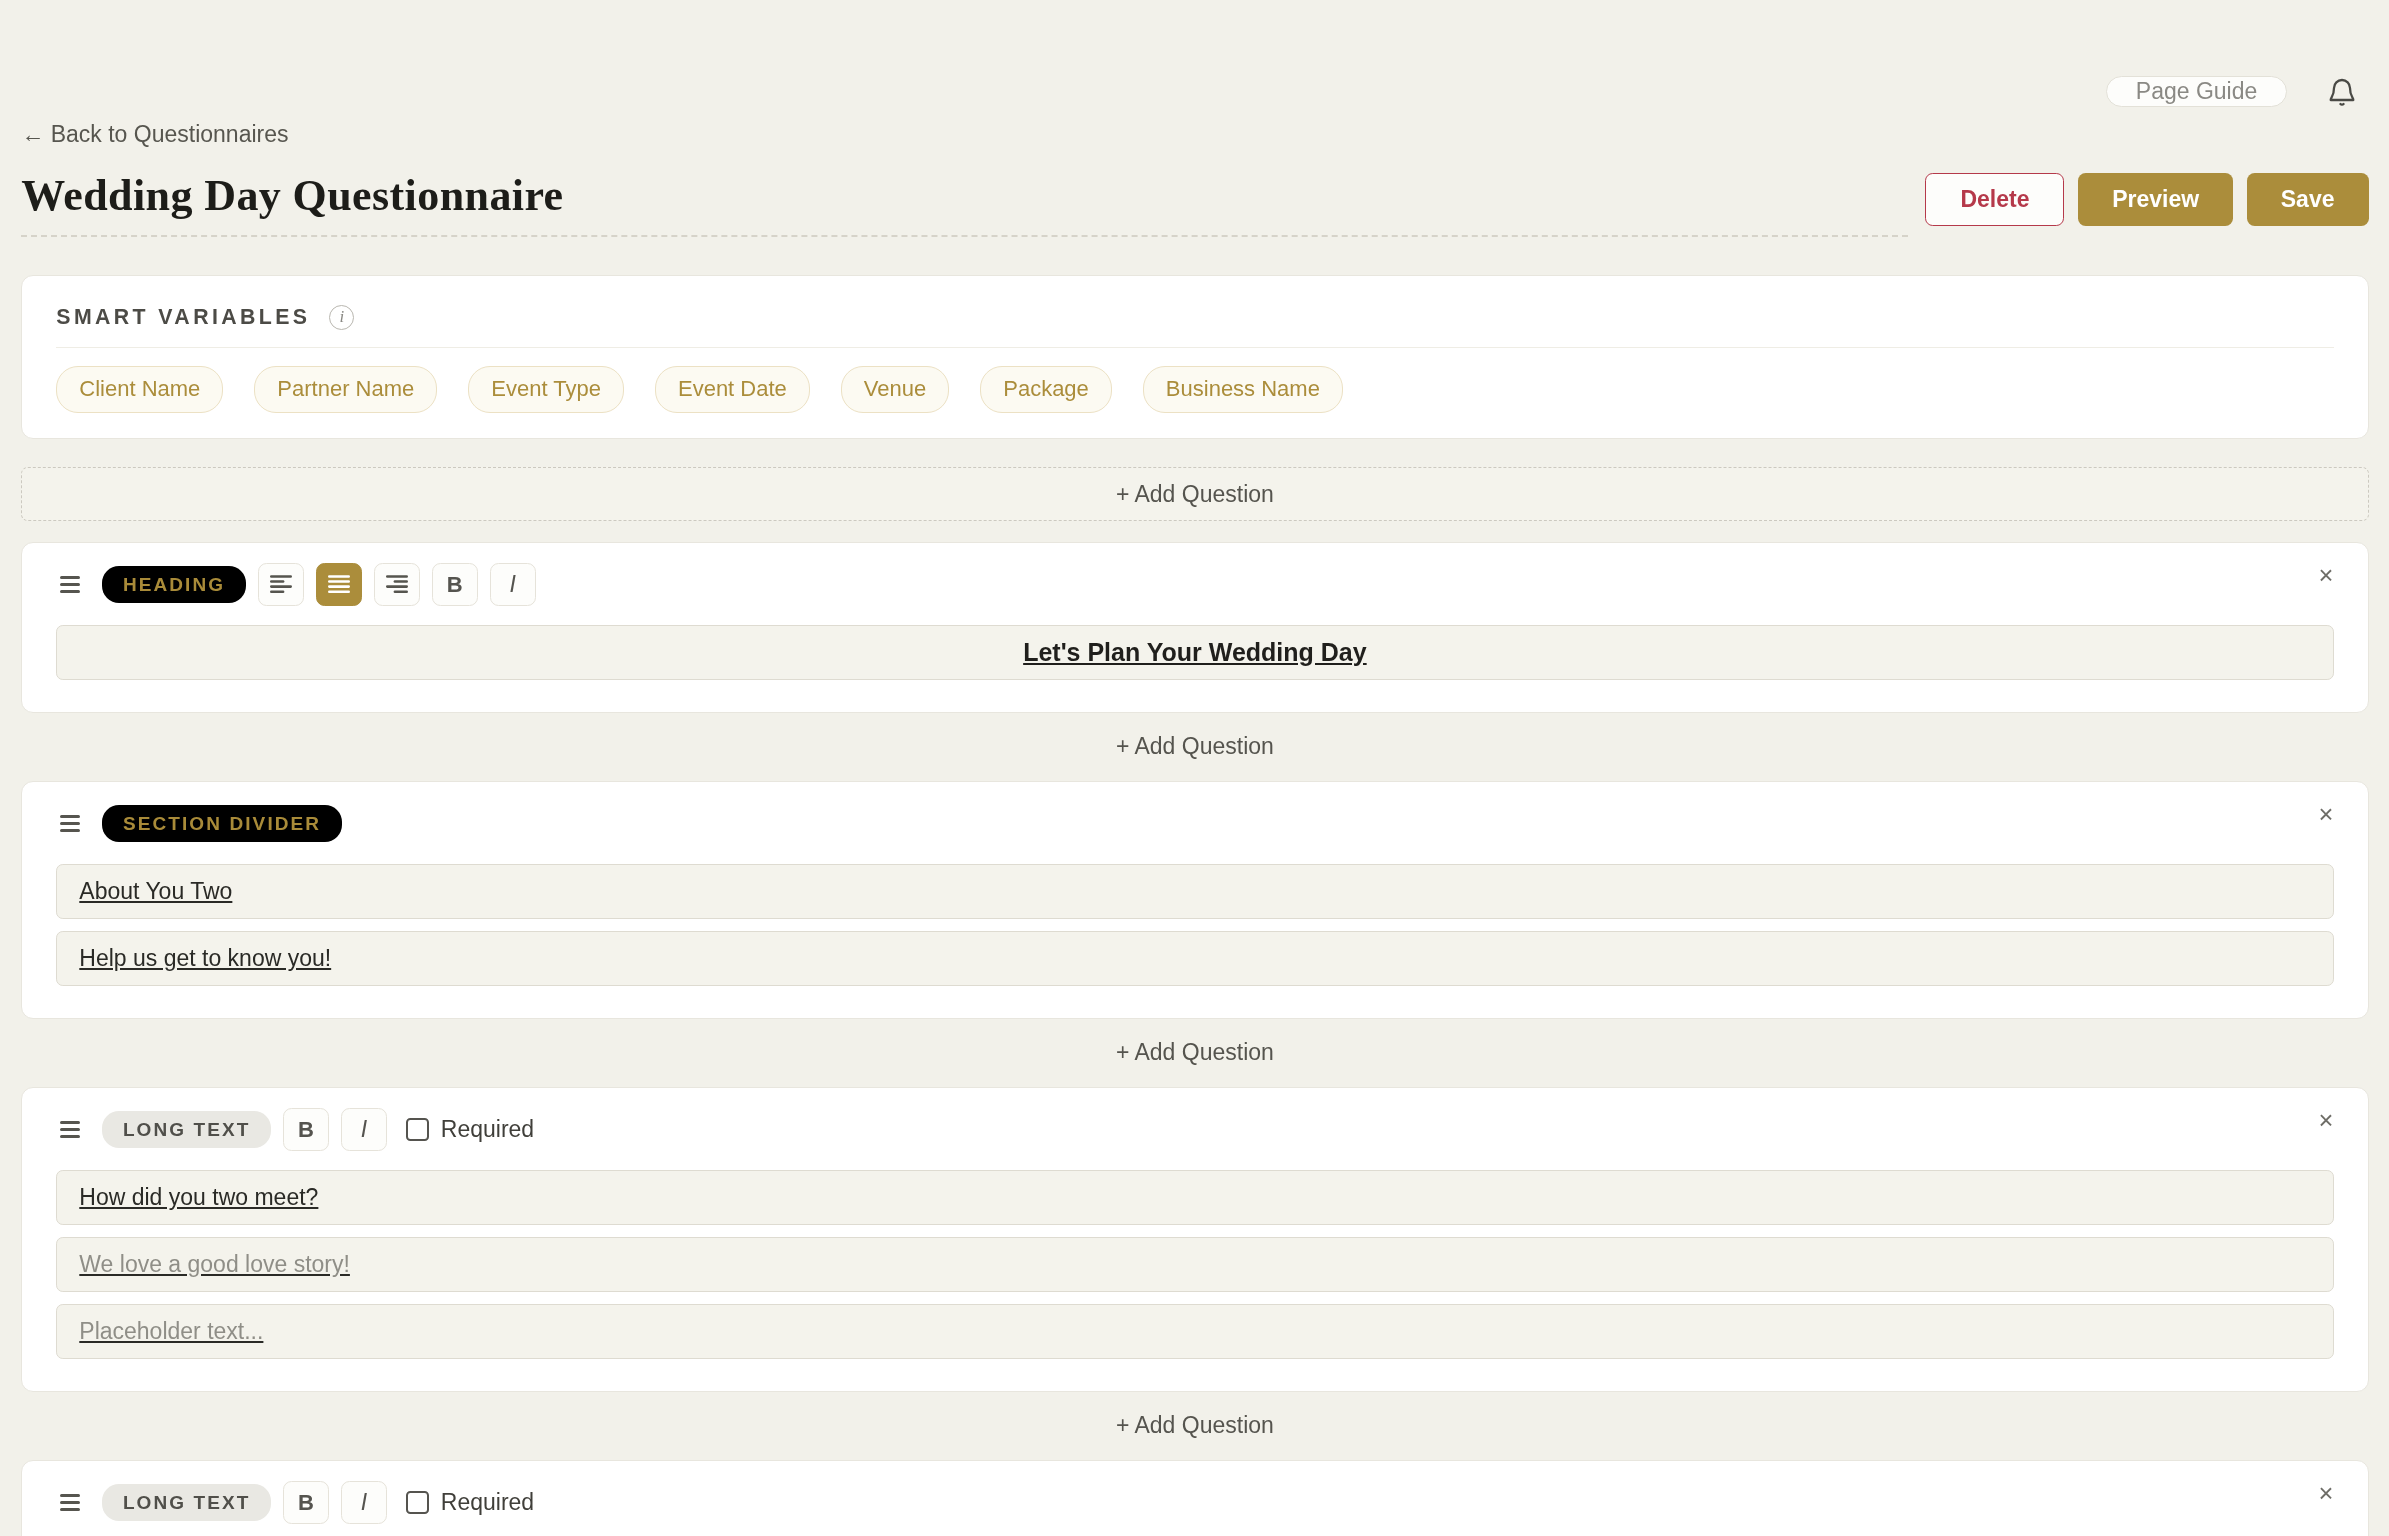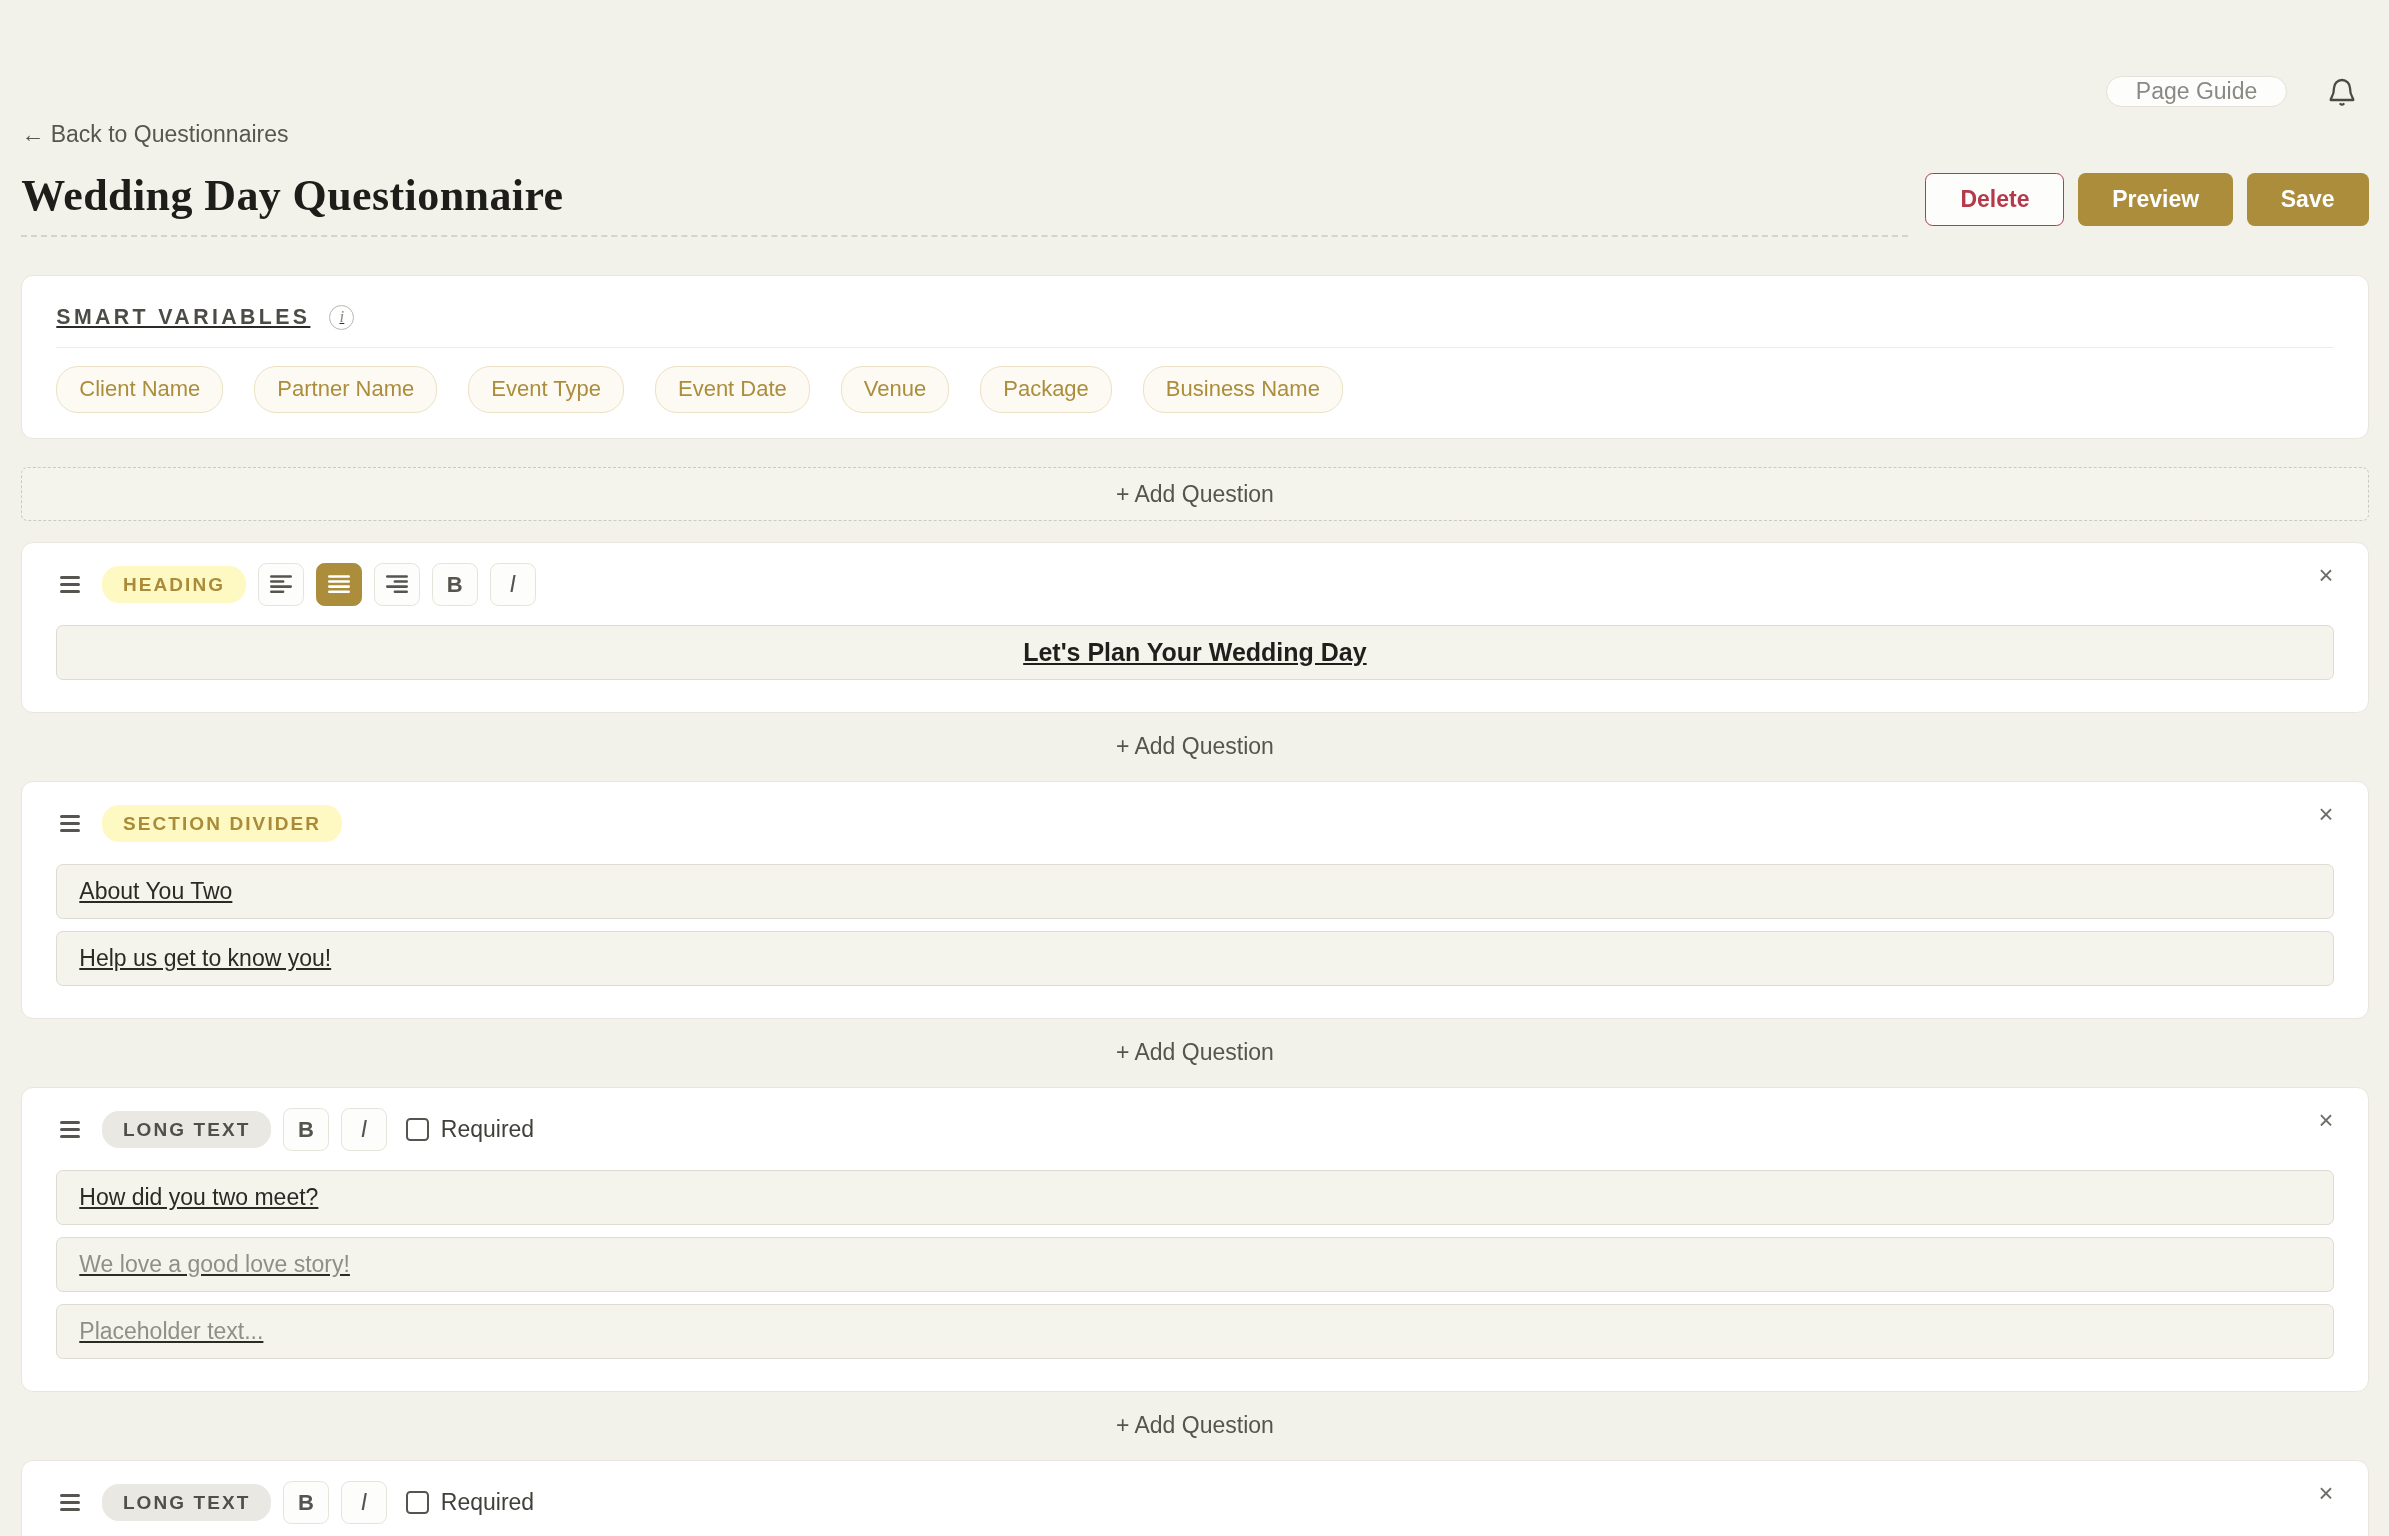--- a/index.html
+++ b/index.html
@@ -32,21 +32,21 @@
   .btn { height: 53px; padding: 0 34px; border-radius: 7.7px; font-size: 23px; font-weight: bold; cursor: pointer; }
   .btn-delete { background: #fdfdfb; border: 1.7px solid #b5394a; color: #b5394a; }
   .btn-gold { background: #ab8d3b; border: none; color: #ffffff; }
 
   
   .card {
     background: #ffffff; border: 1.7px solid #e8e6de; border-radius: 12px;
     padding: 18px 34px 32px 34px;
   }
   .sv-card { margin-top: 38px; padding: 29px 34px 25.6px 34px; }
-  .sv-header { display: flex; align-items: center; gap: 19px; text-decoration: underline; }
+  .sv-header { display: flex; align-items: center; gap: 19px; }
   .sv-title { font-size: 21.3px; font-weight: bold; letter-spacing: 3.4px; color: #4c4b46; }
   .info-circle {
     width: 25px; height: 25px; border: 1.7px solid #b9b7b0; border-radius: 50%;
     display: flex; align-items: center; justify-content: center;
     font-family: "Liberation Serif", serif; font-style: italic;
     font-size: 17px; color: #8a8984; cursor: pointer;
   }
   .sv-divider { border: none; border-top: 1.7px solid #efede5; margin-top: 17px; }
   .chips { display: flex; gap: 31px; margin-top: 18px; flex-wrap: wrap; }
   .chip {
@@ -67,21 +67,21 @@
 
   
   .block-card { margin-top: 20.5px; position: relative; }
   .toolbar { display: flex; align-items: center; gap: 12px; height: 48px; }
   .drag { display: flex; flex-direction: column; gap: 4.3px; padding: 5.1px 3.4px; cursor: grab; margin-right: 6.8px; }
   .drag span { display: block; width: 20.5px; height: 2.6px; background: #56554f; border-radius: 1.7px; }
   .badge {
     padding: 7.7px 20.5px; border-radius: 17px; font-size: 19px; font-weight: bold;
     letter-spacing: 2.1px; white-space: nowrap;
   }
-  .badge-gold { background: #fef9c3; color: #a98b39; }
+  .badge-gold { background: #000000; color: #a98b39; }
   .badge-gray { background: #e9e8e3; color: #504f4a; }
   .tool-btn {
     width: 46px; height: 43px; background: #fdfdfb; border: 1.7px solid #e6e3da; border-radius: 8.5px;
     display: flex; align-items: center; justify-content: center;
     font-size: 22px; font-weight: bold; color: #55544f; cursor: pointer;
   }
   .tool-btn.active { background: #ab8d3b; border-color: #ab8d3b; color: #ffffff; }
   .tool-btn.italic { font-style: italic; font-weight: normal; font-size: 23px; }
   .align-icon { display: block; }
   .req-wrap { display: flex; align-items: center; gap: 12px; margin-left: 6.8px; }

